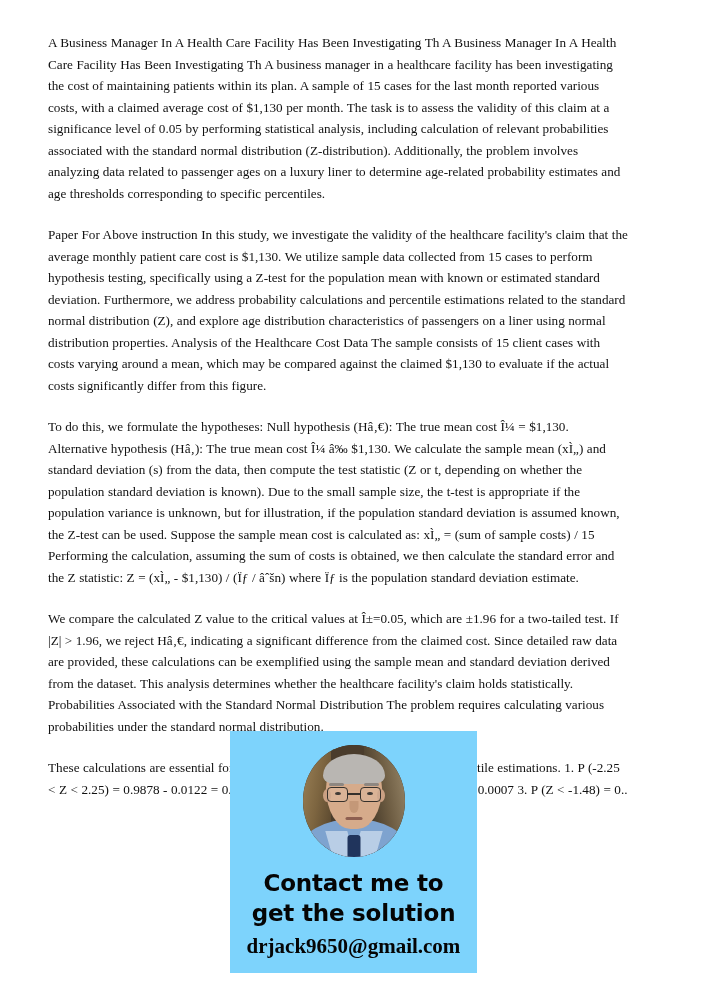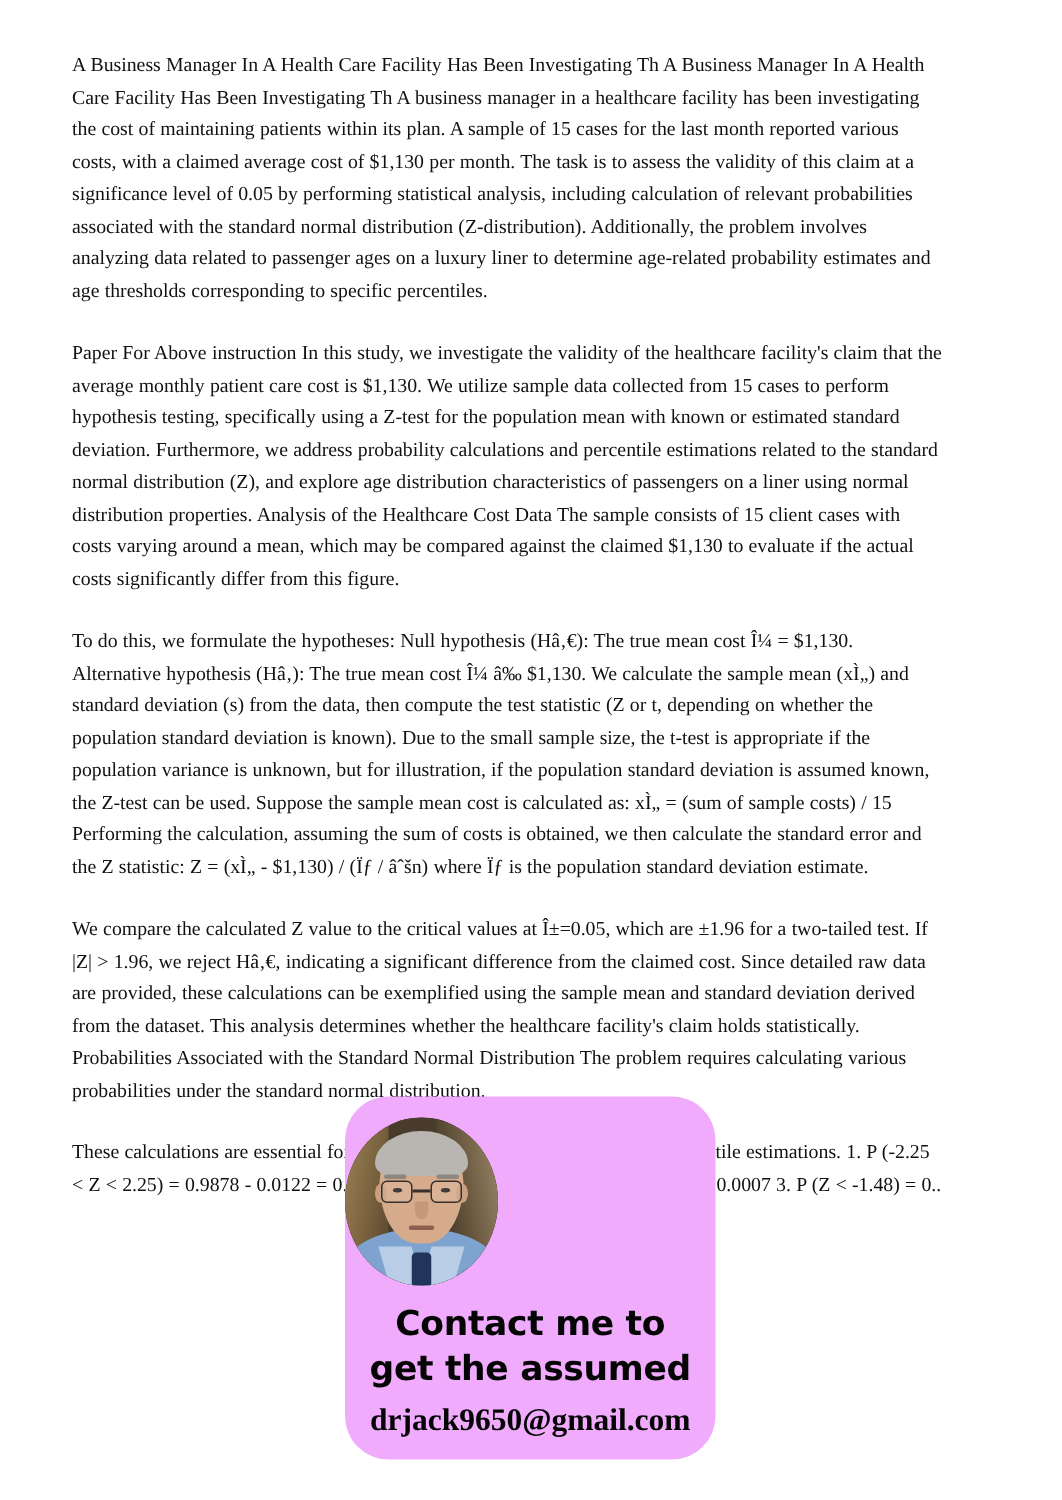--- a/index.html
+++ b/index.html
@@ -40,27 +40,27 @@
   }
   .para:last-child { margin-bottom: 0; }
 
   
   .overlay {
     position: absolute;
     left: 230px;
     top: 731px;
     width: 247px;
     height: 242px;
-    background: #f0abfc;
+    background: #7dd3fc;
     box-sizing: border-box;
     display: flex;
     flex-direction: column;
+    align-items: center;
     justify-content: flex-start;
     overflow: hidden;
-    border-radius: 29px;
   }
   .avatar {
     width: 102px;
     height: 112px;
     margin-top: 14px;
     border-radius: 50% / 50%;
     overflow: hidden;
     position: relative;
     background: #2d2016;
     flex: 0 0 auto;
@@ -278,17 +278,17 @@
       <div class="eyeR"></div>
       <div class="glasses">
         <div class="lens l"></div>
         <div class="bridge"></div>
         <div class="lens r"></div>
       </div>
       <div class="nose"></div>
       <div class="mouth"></div>
     </div>
     <div class="overlay-line first">Contact me to</div>
-    <div class="overlay-line">get the assumed</div>
+    <div class="overlay-line">get the solution</div>
     <div class="overlay-email">drjack9650@gmail.com</div>
   </div>
 
 </div>
 
 </body></html>

